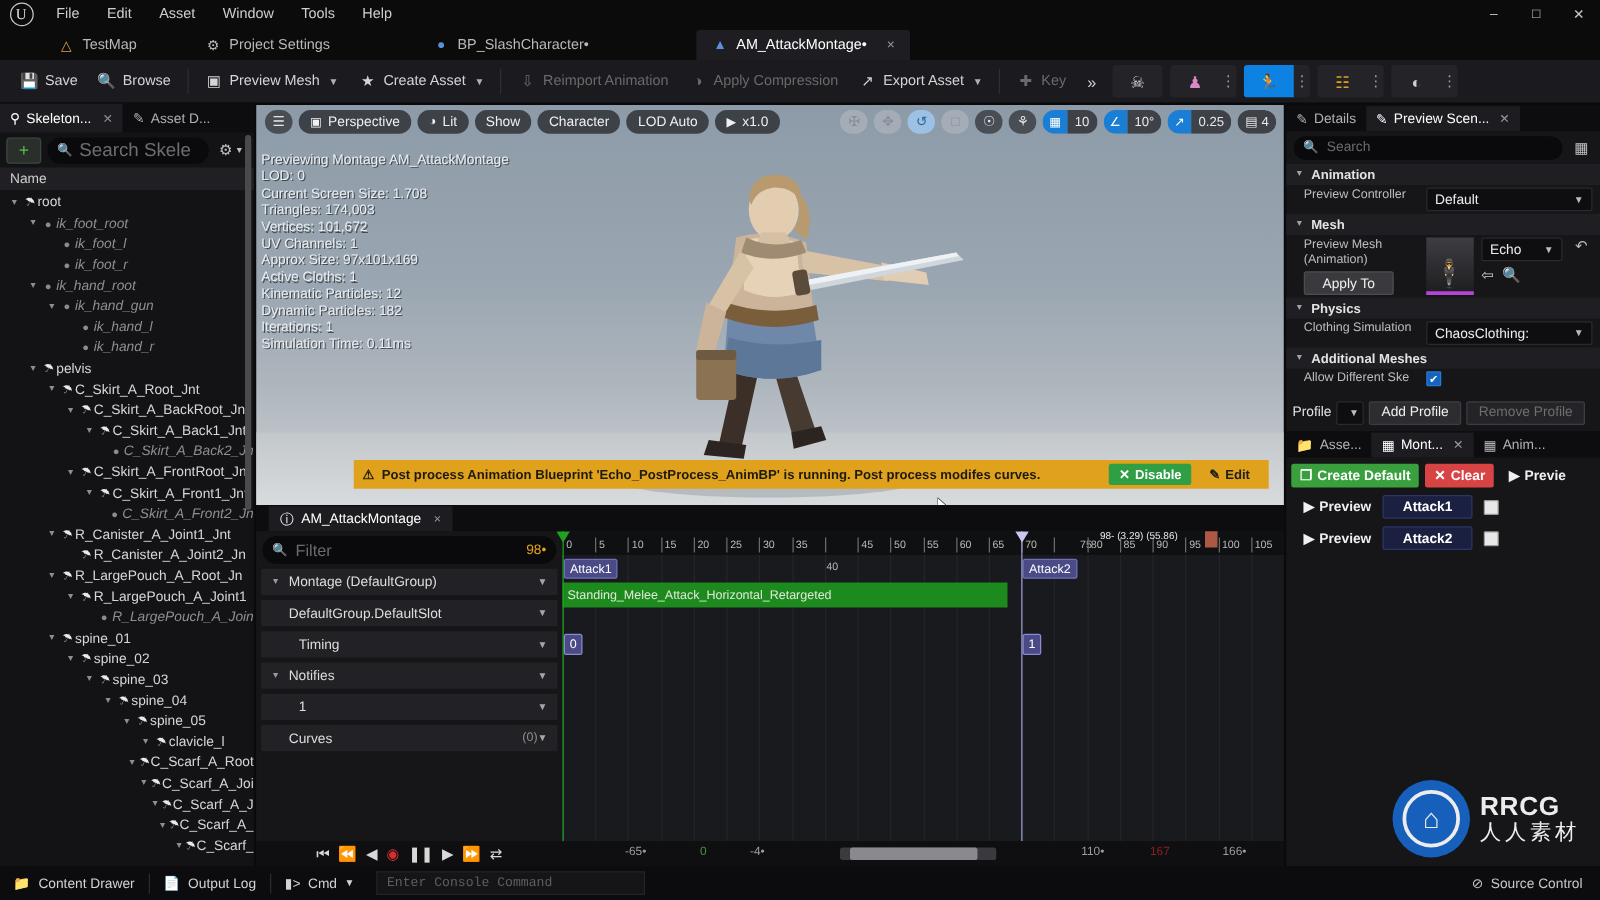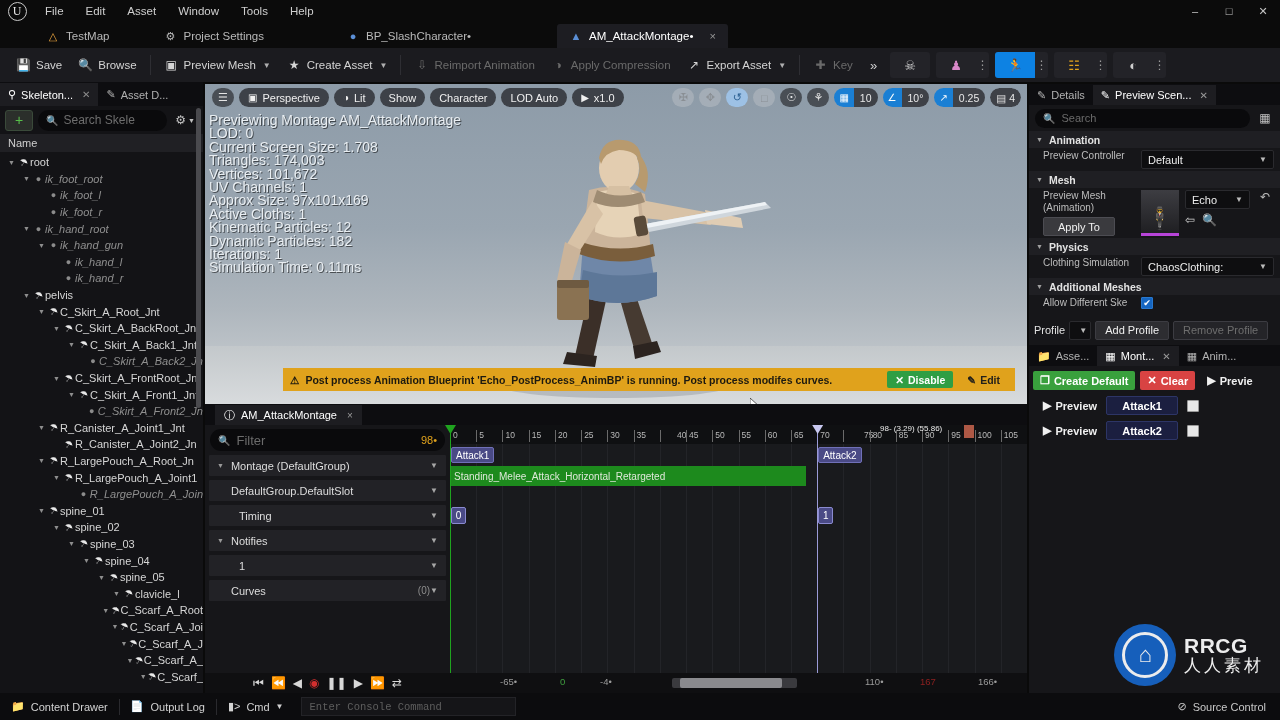--- a/index.html
+++ b/index.html
@@ -59,21 +59,21 @@
   .ptabs { height:24px; display:flex; background:#0d0d10; align-items:flex-end; }
   .ptab { height:23px; display:flex; align-items:center; gap:5px; padding:0 8px; font-size:11px; color:#b0b0b0;}
   .ptab.active { background:#1d1d21; color:#ffffff; }
   .ptab .x { font-size:10px; color:#8d8d8d; margin-left:4px; }
   .lp-search { height:28px; display:flex; align-items:center; gap:5px; padding:3px 5px; background:#131316; }
   .plus-btn { width:28px; height:21px; background:#2b2f2b; border:1px solid #3a4a3a; border-radius:3px;
      color:#57c04a; font-size:14px; display:flex; align-items:center; justify-content:center; }
   .srchbox { flex:1; height:21px; background:#0a0a0c; border-radius:11px; display:flex; align-items:center;
      gap:5px; padding:0 8px; }
   .srchbox .si { font-size:10px; color:#9a9a9a; }
-  .srchbox .sp { font-size:12px; color:#6e6e6e; }
+  .srchbox .sp { font-size:15px; color:#6e6e6e; }
   .gear { width:26px; display:flex; align-items:center; justify-content:center; gap:2px; font-size:12px; color:#c2c2c2; }
   .nameheader { height:18px; background:#202024; display:flex; align-items:center; padding-left:8px;
      font-size:11px; color:#cfcfcf; }
   .tree { position:relative; height:545px; overflow:hidden; padding-top:2px; }
   .trow { height:16.6px; display:flex; align-items:center; font-size:11px; color:#d6d6d6; white-space:nowrap; }
   .trow .arr { width:11px; font-size:7px; color:#8e8e8e; text-align:center; }
   .trow .noarr { width:11px; }
   .trow .bone { width:13px; font-size:10px; color:#e9e9e9; text-align:center; }
   .trow .dot { width:13px; font-size:9px; color:#8c8c8c; text-align:center; }
   .trow.virt { color:#8f8f8f; font-style:italic; }
@@ -91,21 +91,21 @@
   .vpill .vi { font-size:10px; }
   .vp-right { position:absolute; right:6px; top:4px; display:flex; align-items:center; gap:5px; }
   .vicon { width:22px; height:19px; border-radius:10px; background:rgba(30,30,34,.62);
      display:flex; align-items:center; justify-content:center; font-size:11px; color:#e6e6e6; }
   .vicon.dim { background:rgba(190,195,200,.45); color:#8a8f94; }
   .vicon.on  { background:rgba(160,200,240,.85); color:#2b5f91; }
   .vnum { height:19px; border-radius:10px; display:flex; align-items:center; overflow:hidden; }
   .vnum .l { background:#1a7fd4; color:#fff; padding:0 5px; height:19px; display:flex; align-items:center; font-size:10px; }
   .vnum .r { background:rgba(40,40,44,.78); color:#e9e9e9; padding:0 6px; height:19px;
      display:flex; align-items:center; font-size:10.5px; }
-  .vstats { position:absolute; left:4px; top:30px; font-size:14px; line-height:13.4px;
+  .vstats { position:absolute; left:4px; top:38px; font-size:11px; line-height:13.4px;
      color:#e9eef2; text-shadow:1px 1px 0 rgba(0,0,0,.55); font-family:"Liberation Sans", sans-serif; }
   .banner { position:absolute; left:283px; top:368px; width:732px; height:23px; background:#e0a21c;
      display:flex; align-items:center; gap:6px; padding:0 7px; color:#1d1a10; font-size:10.5px; font-weight:bold; }
   .banner .msg { flex:1; }
   .bbtn { height:17px; display:flex; align-items:center; gap:4px; padding:0 8px; font-size:10.5px;
       border-radius:2px; font-weight:bold; }
   .bbtn.green { background:#2f9e44; color:#fff; }
   .bbtn.edit { color:#22201a; }
   .cursor { position:absolute; left:750px; top:398px; width:12px; height:16px; }
 
@@ -762,21 +762,21 @@
           <div class="tick" style="left: 81.6818px;">15</div>
           <div class="tickline" style="left: 104.909px;"></div>
           <div class="tick" style="left: 107.909px;">20</div>
           <div class="tickline" style="left: 131.136px;"></div>
           <div class="tick" style="left: 134.136px;">25</div>
           <div class="tickline" style="left: 157.364px;"></div>
           <div class="tick" style="left: 160.364px;">30</div>
           <div class="tickline" style="left: 183.591px;"></div>
           <div class="tick" style="left: 186.591px;">35</div>
           <div class="tickline" style="left: 209.818px;"></div>
-          <div class="tick" style="left: 227px;">40</div>
+          <div class="tick" style="left: 211px; margin-top: 18px;">40</div>
           <div class="tickline" style="left: 236.045px;"></div>
           <div class="tick" style="left: 239.045px;">45</div>
           <div class="tickline" style="left: 262.273px;"></div>
           <div class="tick" style="left: 265.273px;">50</div>
           <div class="tickline" style="left: 288.5px;"></div>
           <div class="tick" style="left: 291.5px;">55</div>
           <div class="tickline" style="left: 314.727px;"></div>
           <div class="tick" style="left: 317.727px;">60</div>
           <div class="tickline" style="left: 340.955px;"></div>
           <div class="tick" style="left: 343.955px;">65</div>

